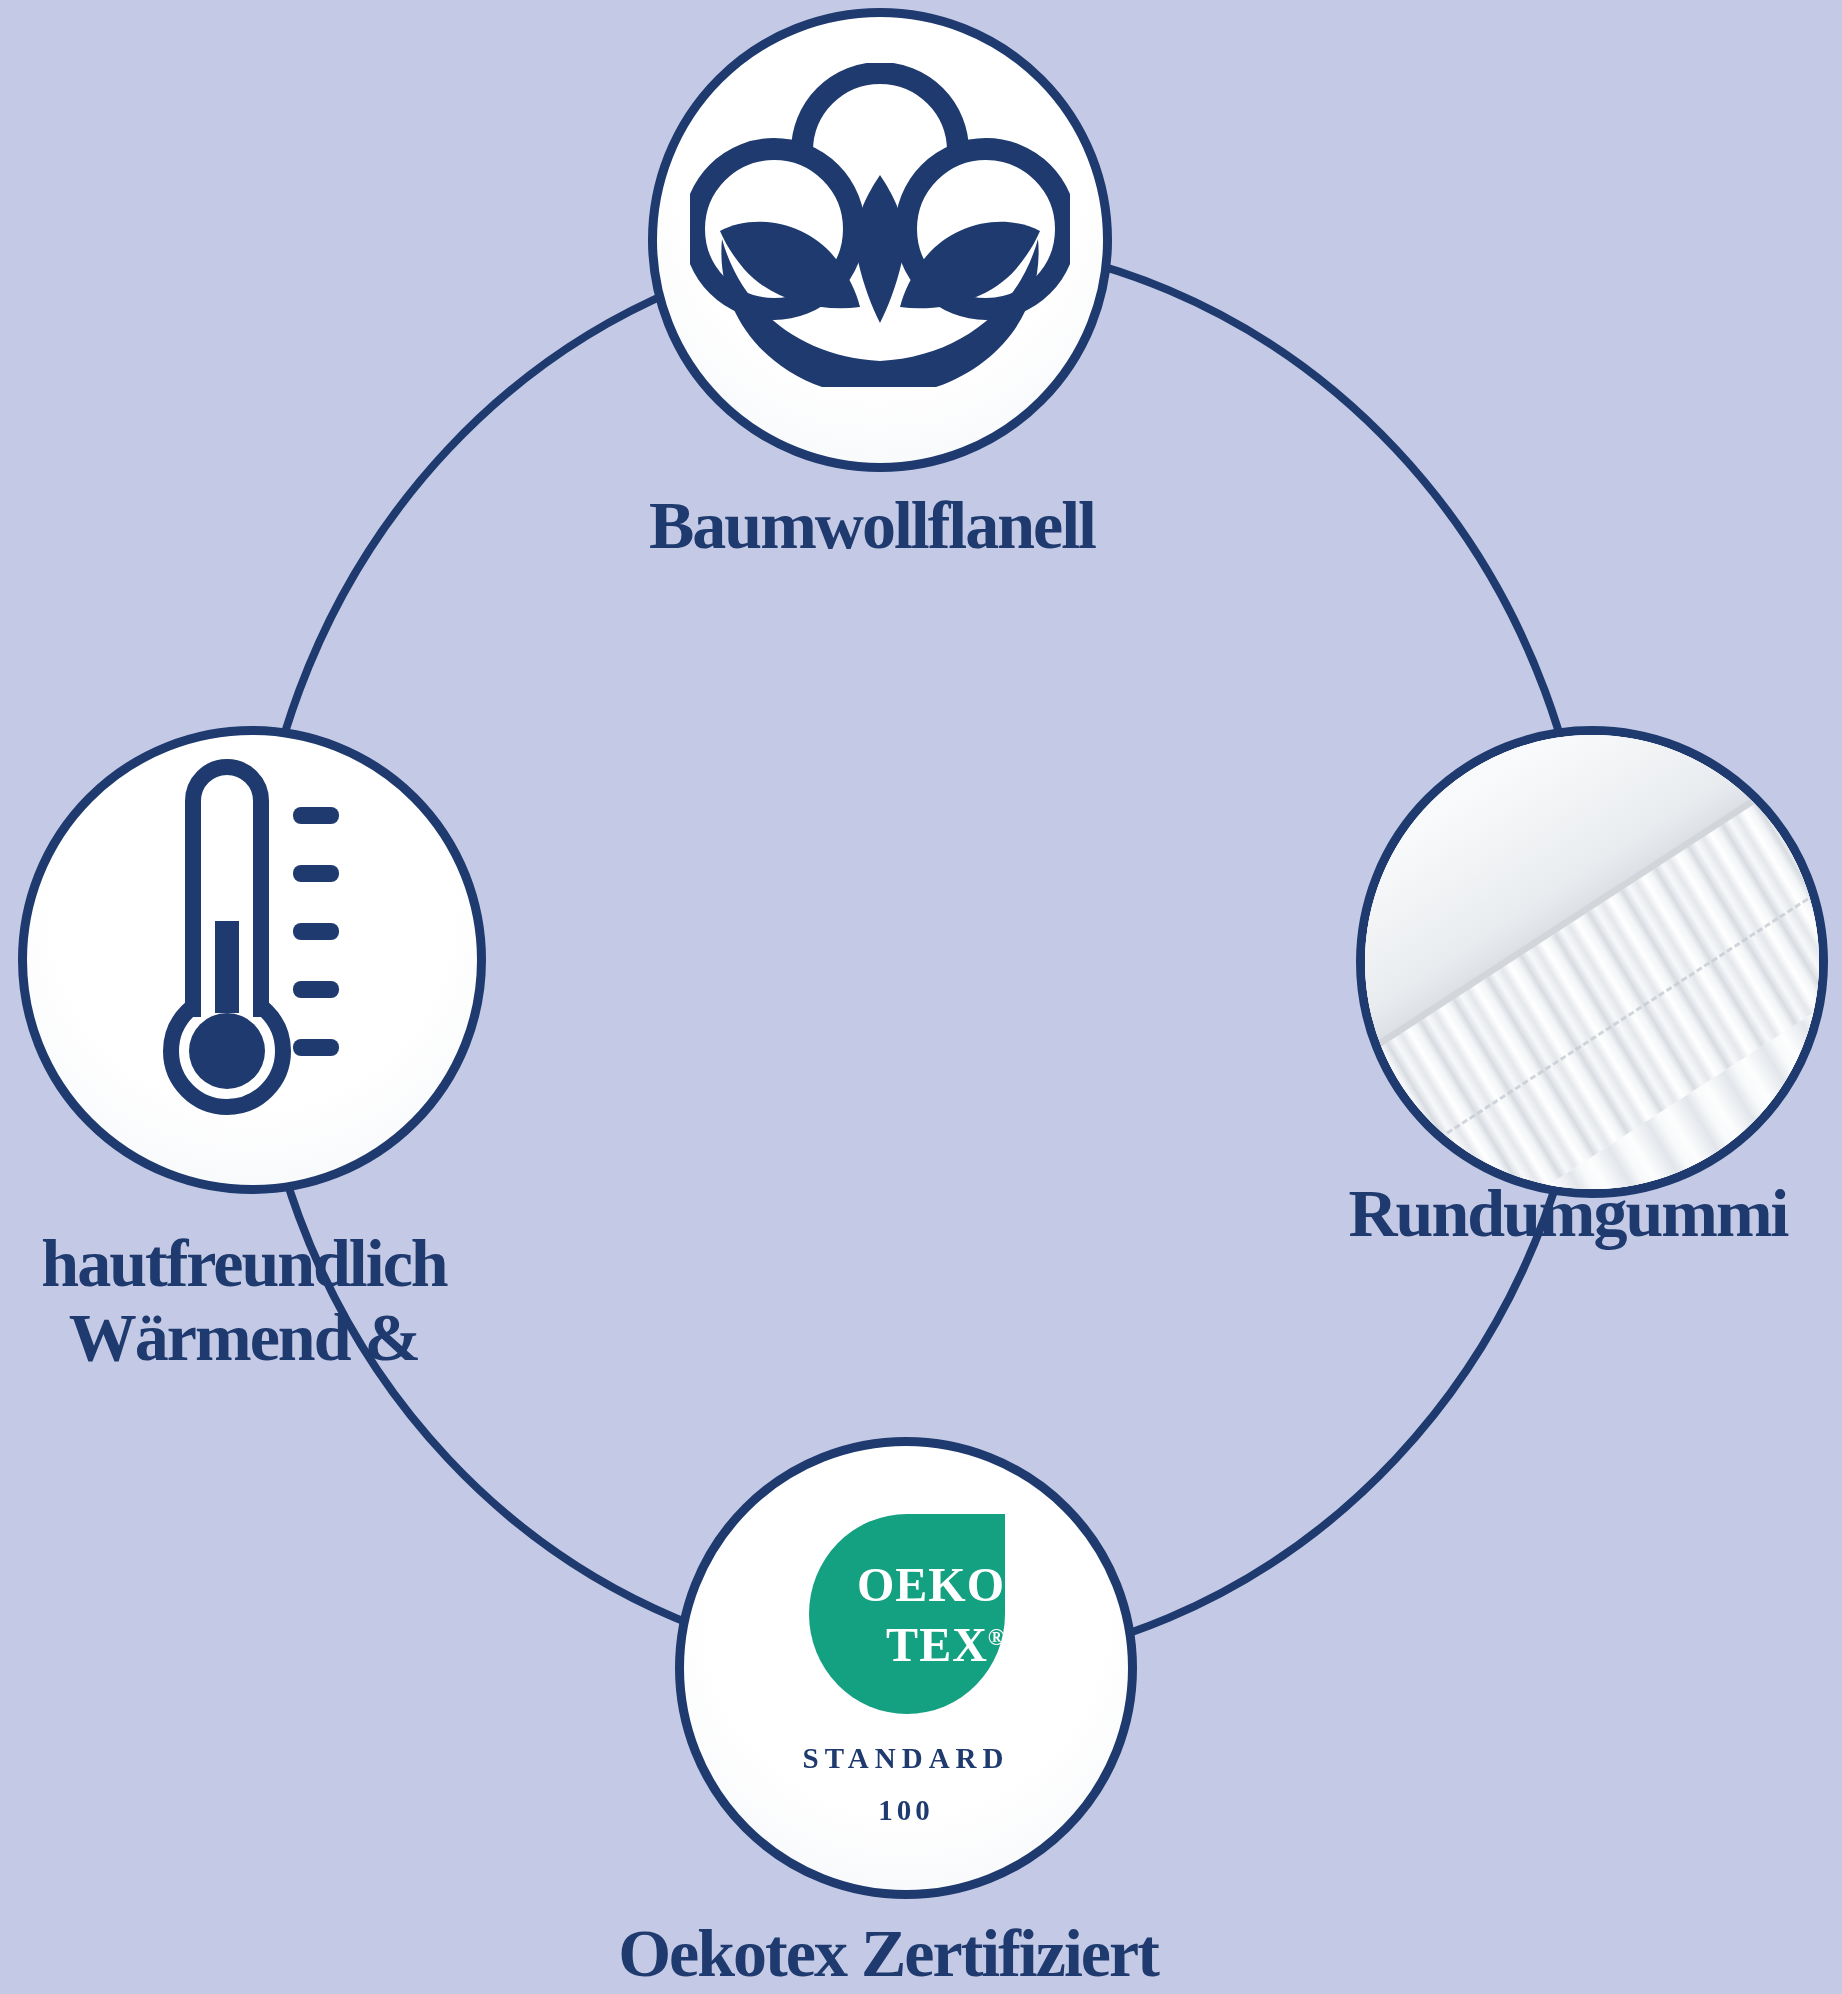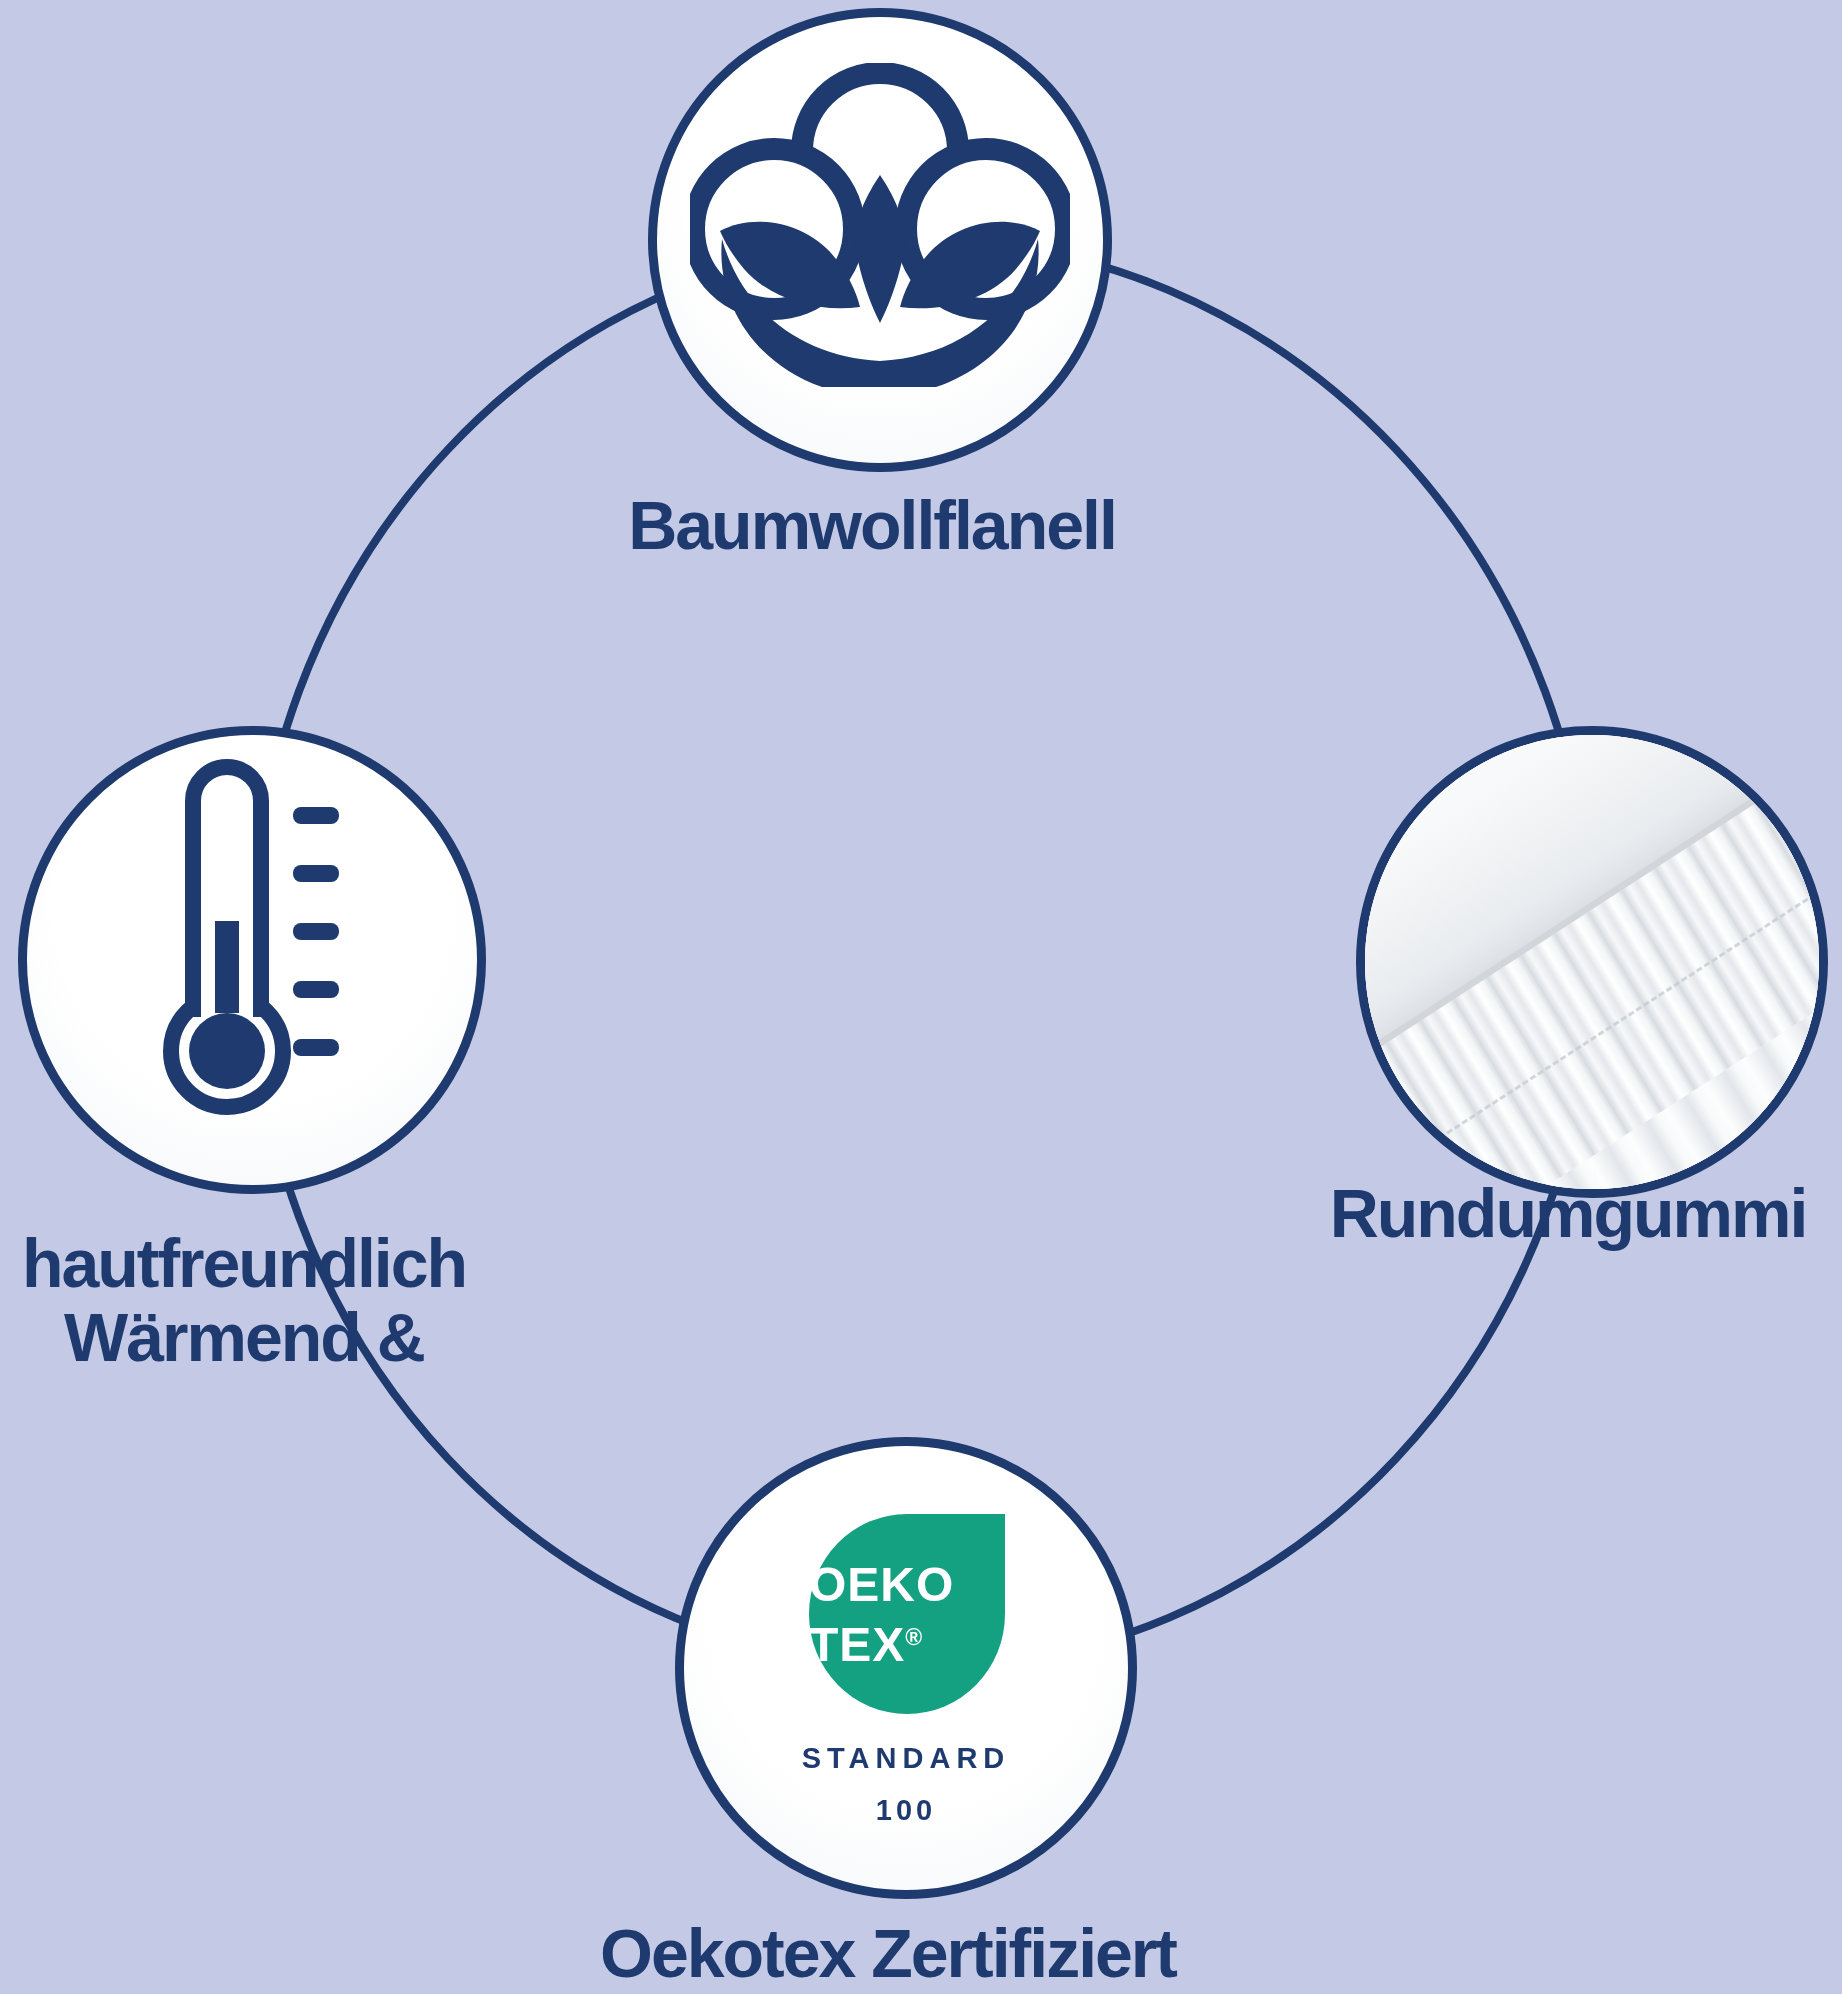--- a/index.html
+++ b/index.html
@@ -7,21 +7,21 @@
     --navy:#1e3a6e;
     --green:#14a181;
     --white:#ffffff;
   }
   html,body{margin:0;padding:0;background:#fff;}
   #canvas{
     position:relative;
     width:1842px;height:1994px;
     background:var(--bg);
     overflow:hidden;
-    font-family:Liberation Sans, sans-serif;
+    font-family:Liberation Serif, serif;
   }
   .connector{position:absolute;left:0;top:0;}
   .connector ellipse{fill:none;stroke:var(--navy);stroke-width:8;}
 
   .node{
     position:absolute;
     border-radius:50%;
     background:radial-gradient(circle at 50% 38%, #ffffff 55%, #f3f5f8 100%);
     border:9px solid var(--navy);
     box-sizing:border-box;
@@ -94,21 +94,21 @@
   }
 
   
   .oeko-leaf{
     position:absolute;
     left:125px;top:68px;
     width:196px;height:200px;
     background:var(--green);
     border-radius:50% 0 50% 50%;
     display:flex;flex-direction:column;
-    align-items:flex-start;justify-content:center;
+    align-items:flex-end;justify-content:center;
     color:#fff;font-weight:700;
   }
   .oeko-word{font-size:48px;line-height:53px;letter-spacing:1px;}
   .oeko-reg{font-size:23px;vertical-align:16px;letter-spacing:0;}
   .oeko-standard{
     position:absolute;left:0;right:0;top:296px;
     text-align:center;color:var(--navy);
     font-weight:700;font-size:29px;letter-spacing:6px;
   }
   .oeko-100{

